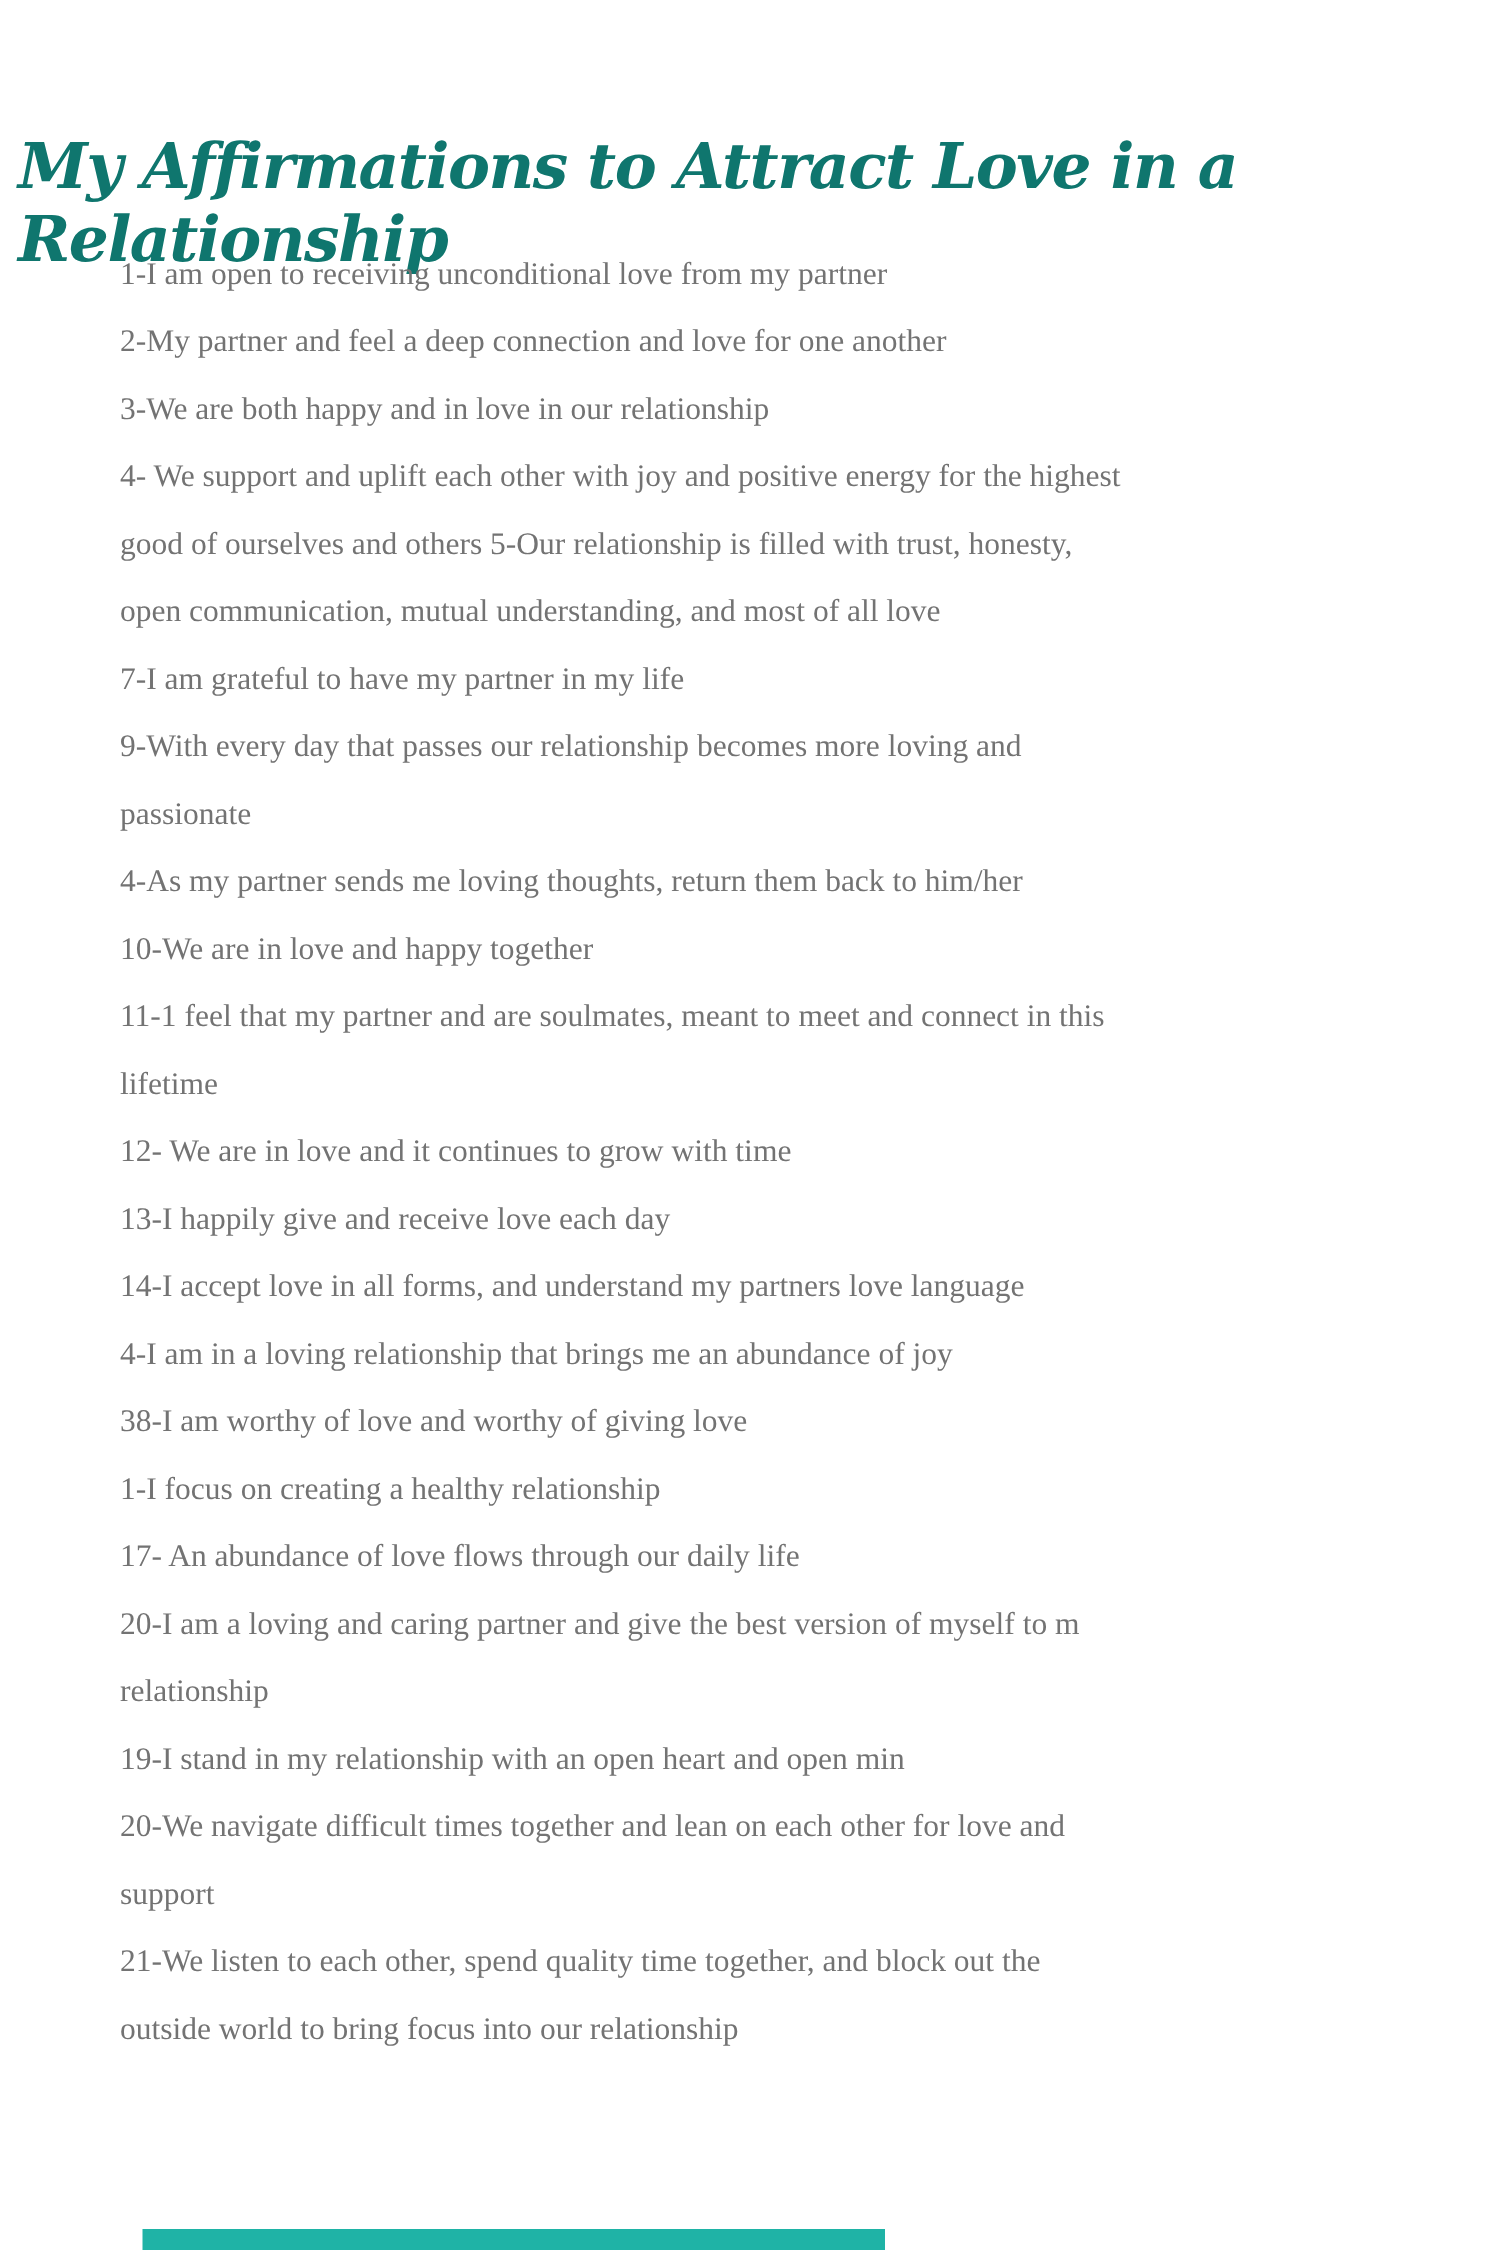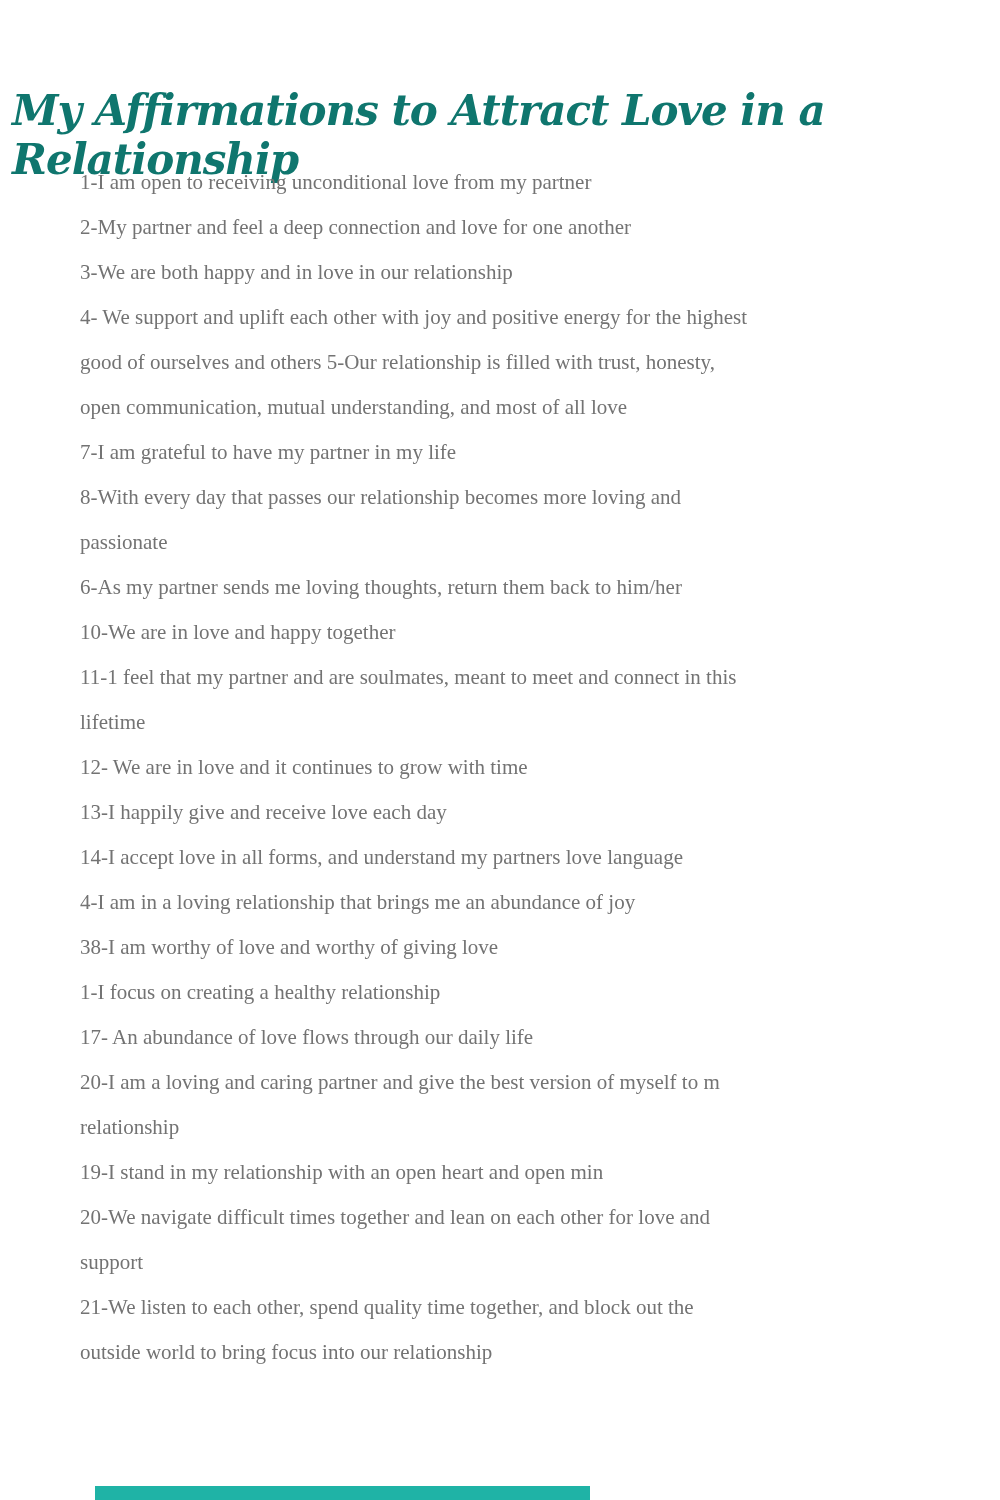--- a/index.html
+++ b/index.html
@@ -55,23 +55,23 @@
 <div class="page">
   <h1 class="title">My Affirmations to Attract Love in a Relationship</h1>
   <div class="affirmations">
       <p class="affirmation">1-I am open to receiving unconditional love from my partner</p>
       <p class="affirmation">2-My partner and feel a deep connection and love for one another</p>
       <p class="affirmation">3-We are both happy and in love in our relationship</p>
       <p class="affirmation">4- We support and uplift each other with joy and positive energy for the highest
 good of ourselves and others 5-Our relationship is filled with trust, honesty,
 open communication, mutual understanding, and most of all love</p>
       <p class="affirmation">7-I am grateful to have my partner in my life</p>
-      <p class="affirmation">8-With every day that passes our relationship becomes more loving and
+      <p class="affirmation">9-With every day that passes our relationship becomes more loving and
 passionate</p>
-      <p class="affirmation">6-As my partner sends me loving thoughts, return them back to him/her</p>
+      <p class="affirmation">4-As my partner sends me loving thoughts, return them back to him/her</p>
       <p class="affirmation">10-We are in love and happy together</p>
       <p class="affirmation">11-1 feel that my partner and are soulmates, meant to meet and connect in this
 lifetime</p>
       <p class="affirmation">12- We are in love and it continues to grow with time</p>
       <p class="affirmation">13-I happily give and receive love each day</p>
       <p class="affirmation">14-I accept love in all forms, and understand my partners love language</p>
       <p class="affirmation">4-I am in a loving relationship that brings me an abundance of joy</p>
       <p class="affirmation">38-I am worthy of love and worthy of giving love</p>
       <p class="affirmation">1-I focus on creating a healthy relationship</p>
       <p class="affirmation">17- An abundance of love flows through our daily life</p>

